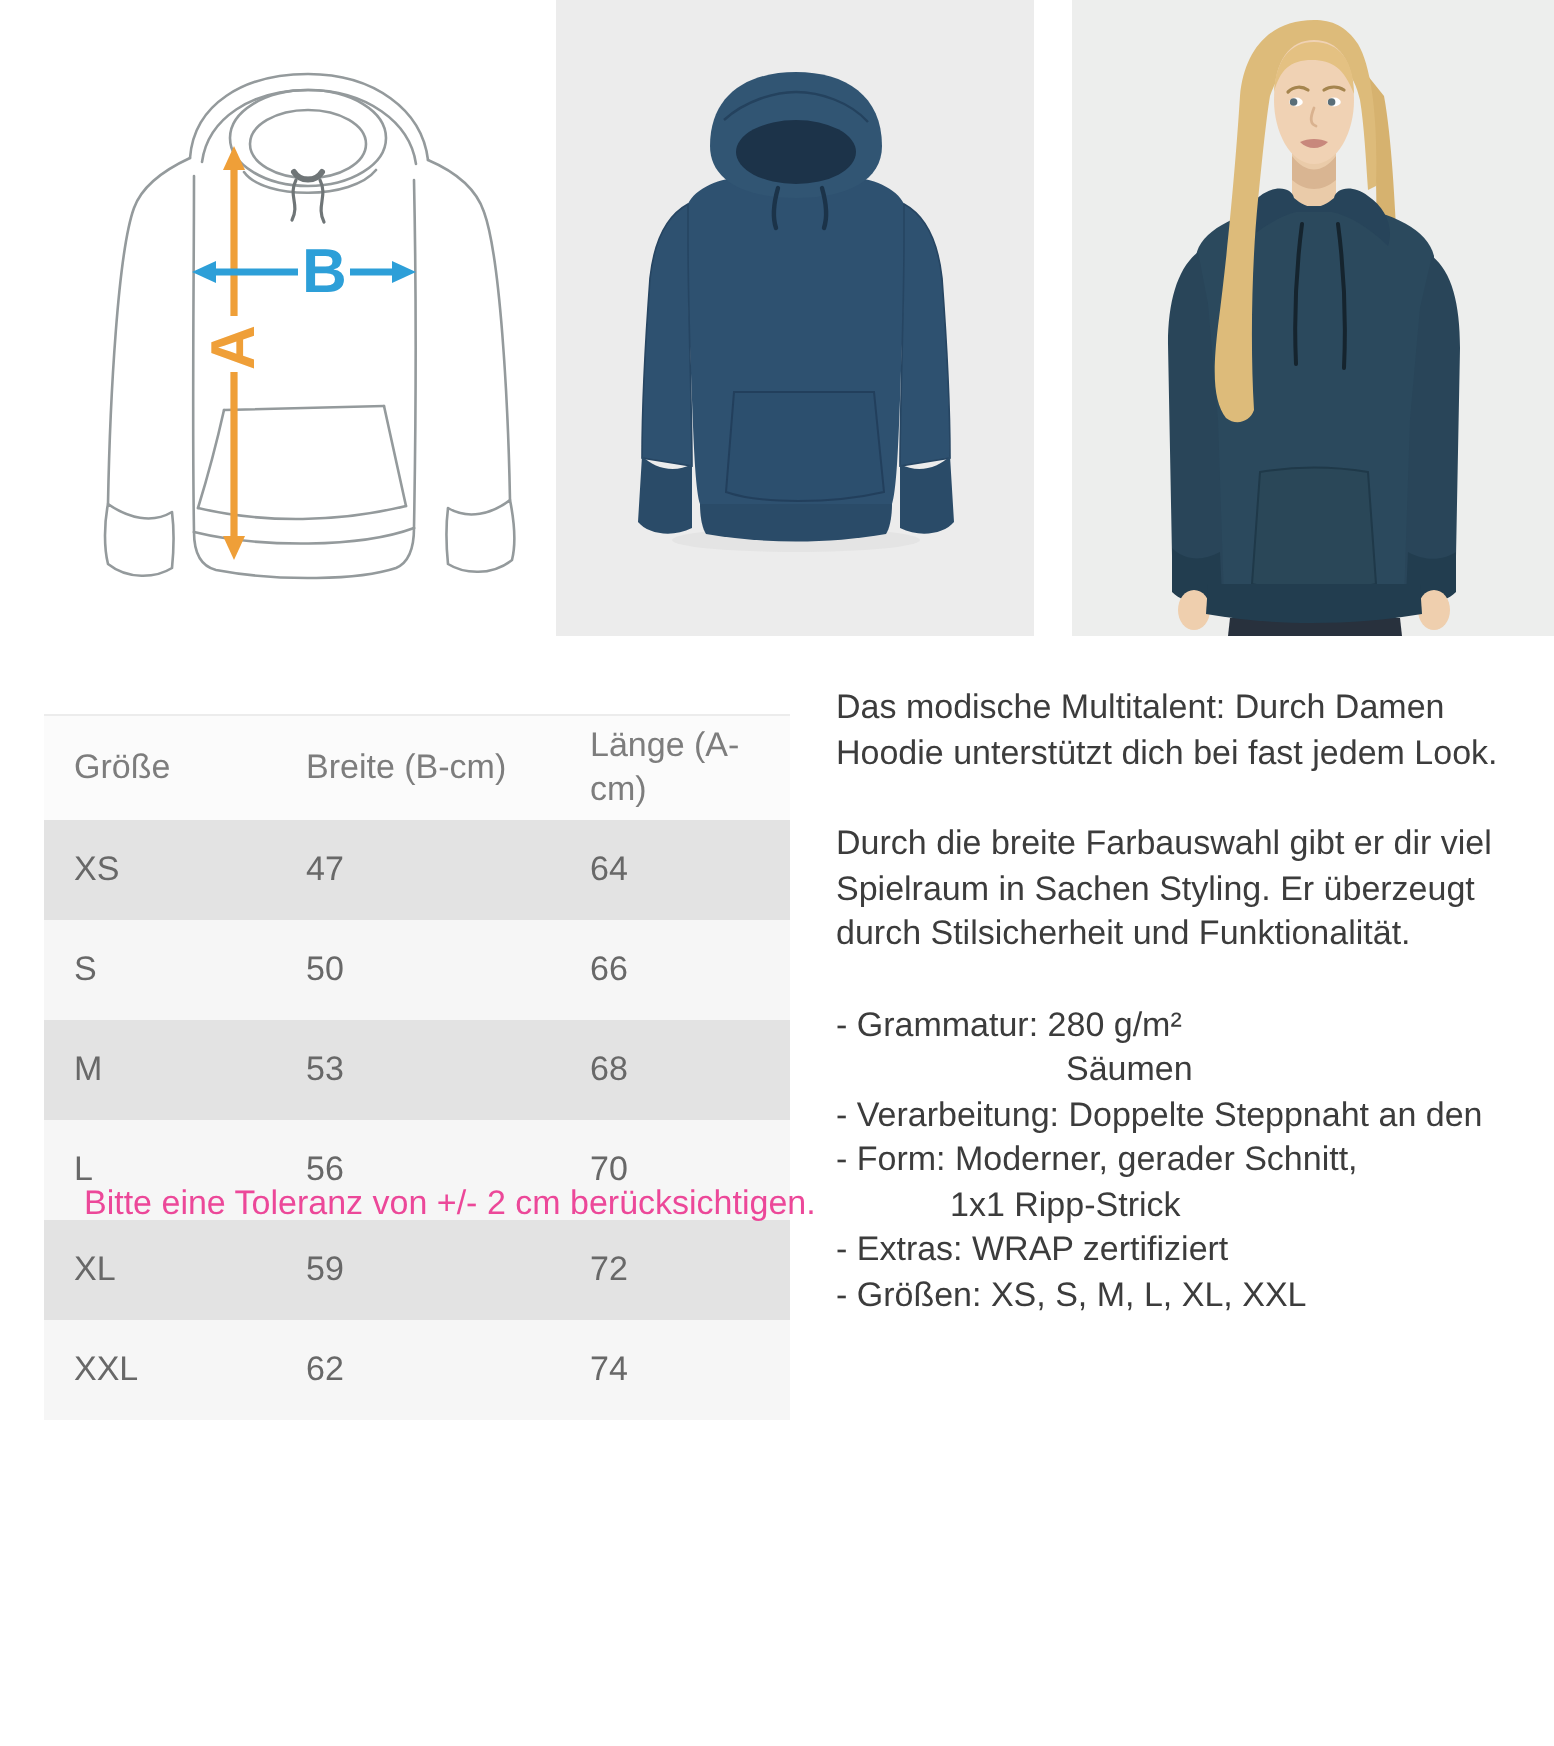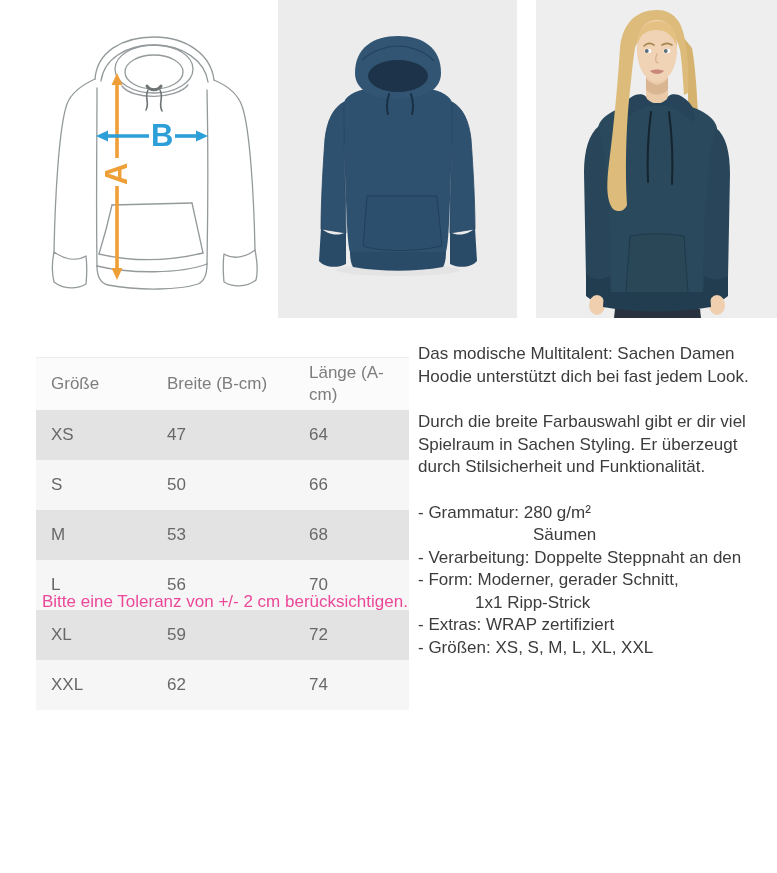--- a/index.html
+++ b/index.html
@@ -2,21 +2,21 @@
 <html><head>
 <meta charset="utf-8">
 <style>
   html,body{margin:0;padding:0;background:#fff;}
   body{font-family:"Liberation Sans","DejaVu Sans",sans-serif;color:#3c3c3c;}
   .page{position:relative;width:777px;height:873px;background:#ffffff;overflow:hidden;}
   figure{margin:0;position:absolute;}
   .size-diagram{left:40px;top:28px;width:230px;height:290px;}
   .product-photo{left:278px;top:0;width:239px;height:318px;}
   .model-photo{left:536px;top:0;width:241px;height:318px;}
-  .table-wrap{position:absolute;left:36px;top:357px;width:373px;}
+  .table-wrap{position:absolute;left:22px;top:357px;width:373px;}
   table{border-collapse:collapse;width:373px;table-layout:fixed;}
   thead tr{background:#fbfbfb;border-top:1px solid #ececec;}
   th{font-weight:400;color:#7d7d7d;text-align:left;padding:4px 15px;font-size:17px;line-height:22px;}
   td{color:#686868;text-align:left;padding:14px 15px;font-size:17px;line-height:22px;}
   tbody tr.odd{background:#e3e3e3;}
   tbody tr.even{background:#f6f6f6;}
   .tolerance{position:absolute;left:22px;top:574px;font-size:17px;line-height:22px;color:#ec4899;margin-left:20px;}
   .description{position:absolute;left:418px;top:343px;width:359px;font-size:17px;line-height:22.5px;color:#3c3c3c;}
   .description .para{margin:0 0 23px 0;}
   .description .line{white-space:nowrap;}
@@ -217,21 +217,21 @@
           <td>74</td>
         </tr>
       </tbody>
     </table>
   </div>
 
   <p class="tolerance">Bitte eine Toleranz von +/- 2 cm berücksichtigen.</p>
 
   <div class="description">
     <div class="para">
-      <div class="line">Das modische Multitalent: Sachen Damen</div>
+      <div class="line">Das modische Multitalent: Durch Damen</div>
       <div class="line">Hoodie unterstützt dich bei fast jedem Look.</div>
     </div>
     <div class="para">
       <div class="line">Durch die breite Farbauswahl gibt er dir viel</div>
       <div class="line">Spielraum in Sachen Styling. Er überzeugt</div>
       <div class="line">durch Stilsicherheit und Funktionalität.</div>
     </div>
     <div class="para">
       <div class="line">- Grammatur: 280 g/m²</div>
       <div class="line spec-indent-deep">Säumen</div>

